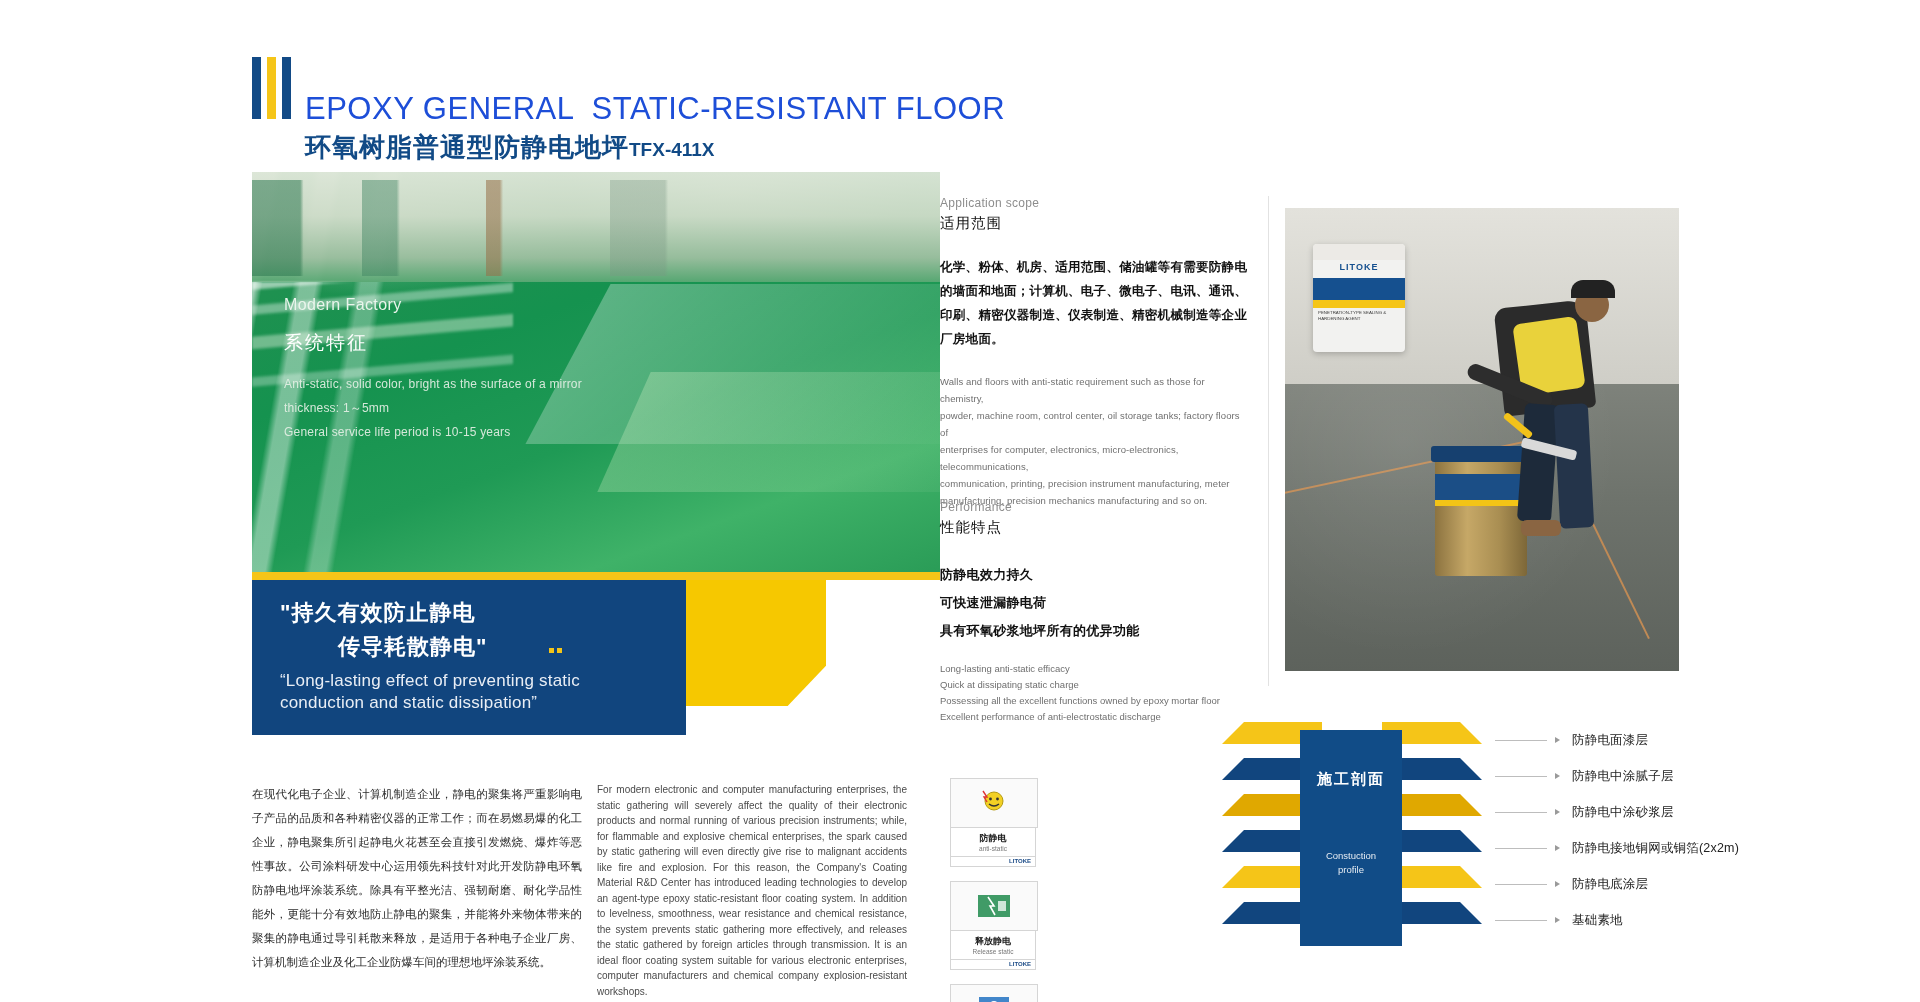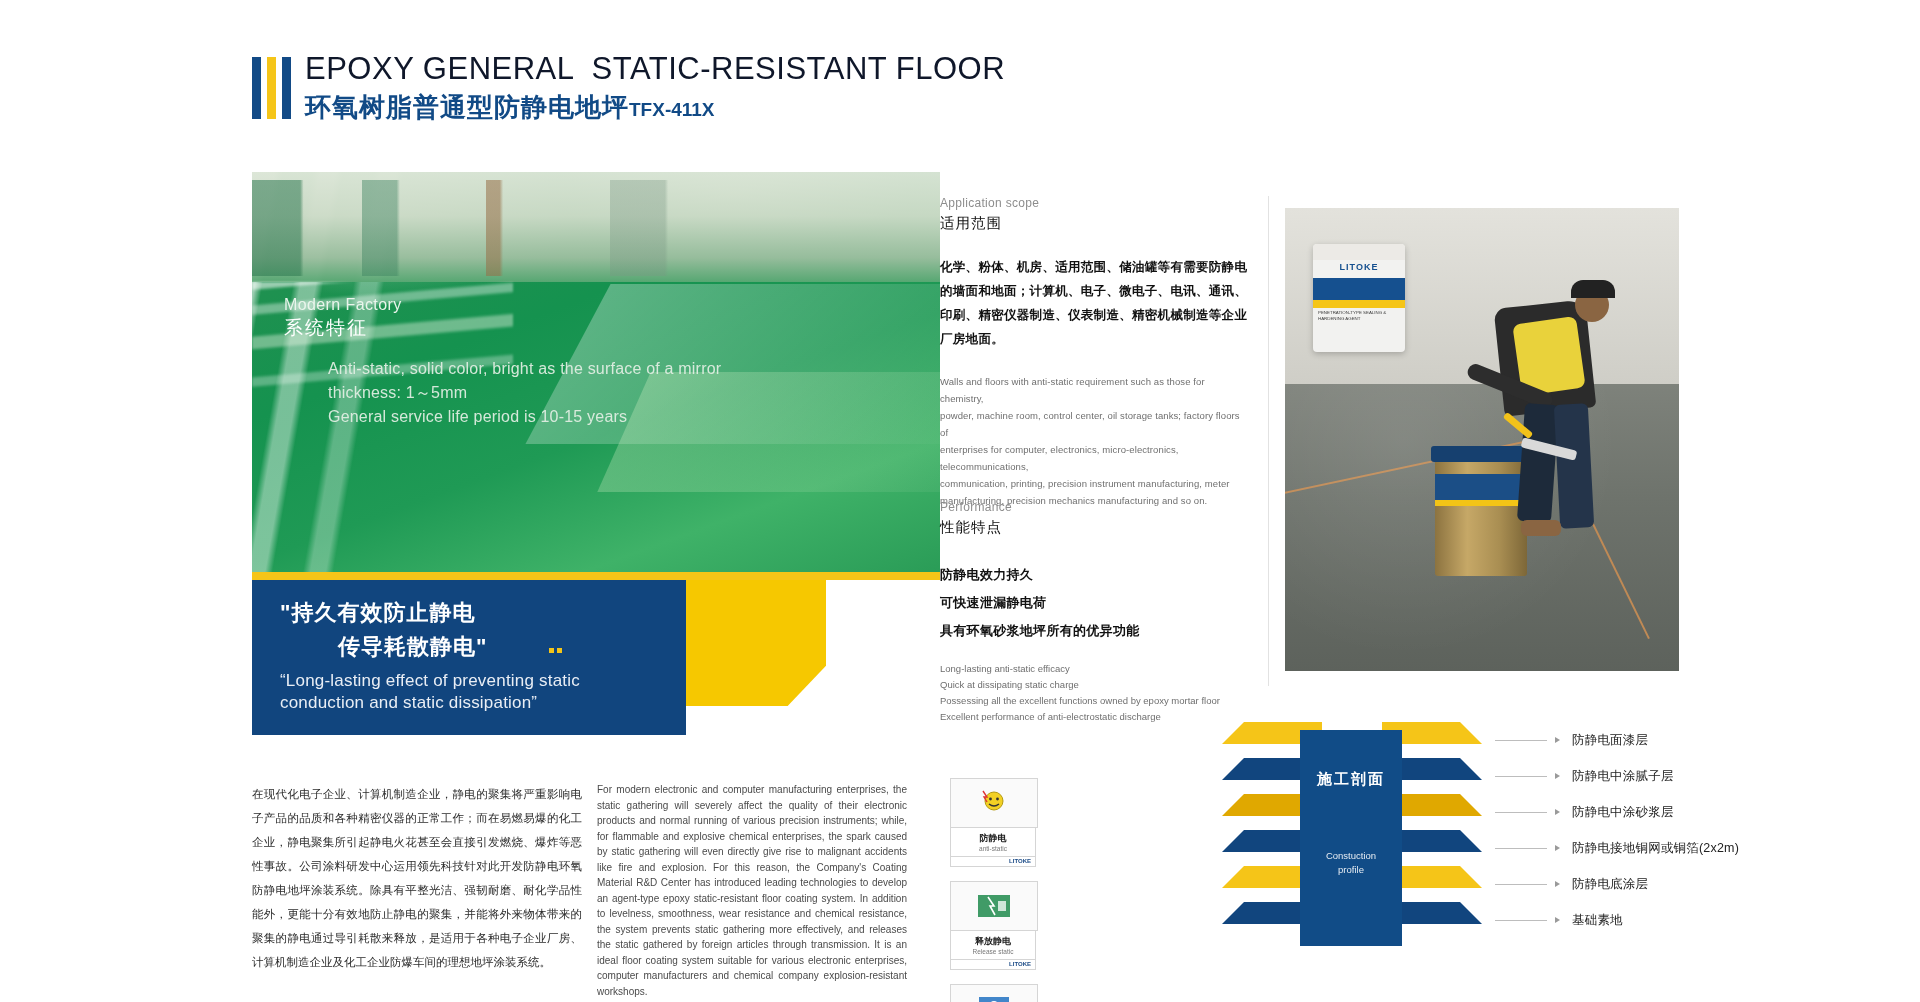--- a/index.html
+++ b/index.html
@@ -8,21 +8,21 @@
 
   
   .header{position:absolute;left:252px;top:52px;width:900px;}
   .hdr-row{display:flex;align-items:flex-start;}
   .bars{display:flex;gap:6px;margin-top:5px;margin-right:14px;}
   .bar{width:9px;height:62px;}
   .bar.b1{background:#124A86;}
   .bar.b2{background:#F5C518;}
   .bar.b3{background:#124A86;}
   .titles{display:flex;flex-direction:column;}
-  .title-en{font-size:31px;letter-spacing:.5px;color:#0f172a;line-height:34px;font-weight:400;white-space:pre;}
+  .title-en{font-size:31px;letter-spacing:.5px;color:#1d4ed8;line-height:34px;font-weight:400;white-space:pre;margin-top:40px;}
   .title-cn-wrap{display:flex;align-items:baseline;margin-top:4px;}
   .title-cn{font-size:26px;font-weight:bold;color:#114A86;letter-spacing:1px;}
   .title-code{font-size:19px;font-weight:bold;color:#114A86;letter-spacing:0px;}
 
   
   .hero{position:absolute;left:252px;top:172px;width:688px;height:400px;overflow:hidden;
         background:linear-gradient(160deg,#2fa05a 0%,#1f9150 18%,#15924f 38%,#1f9a55 60%,#3fb268 80%,#2a9c57 100%);}
   .hero:before{content:"";position:absolute;left:0;top:0;width:100%;height:100%;
     background:
       linear-gradient(100deg,rgba(255,255,255,.55) 0 3%,rgba(255,255,255,0) 4% 8%,rgba(255,255,255,.42) 9% 11%,rgba(255,255,255,0) 12% 16%,rgba(255,255,255,.30) 17% 19%,rgba(255,255,255,0) 20% 100%),
@@ -35,25 +35,25 @@
   .hero-beam{position:absolute;left:46%;top:112px;width:62%;height:160px;
     background:linear-gradient(115deg,rgba(255,255,255,.30),rgba(255,255,255,.02));
     transform:skewX(-28deg);}
   .hero-beam2{position:absolute;left:54%;top:200px;width:60%;height:120px;
     background:linear-gradient(115deg,rgba(200,235,190,.35),rgba(255,255,255,.02));transform:skewX(-24deg);}
   .hero-refl{position:absolute;left:0;top:110px;width:38%;height:290px;
     background:linear-gradient(175deg,rgba(255,255,255,.55) 0 2%,rgba(255,255,255,0) 3% 7%,rgba(255,255,255,.38) 8% 10%,rgba(255,255,255,0) 11% 17%,rgba(235,245,230,.42) 18% 21%,rgba(255,255,255,0) 22% 30%,rgba(255,255,255,.30) 31% 33%,rgba(255,255,255,0) 34% 100%);
     filter:blur(1px);}
   .hero-txt{position:absolute;left:32px;top:124px;color:#fff;}
   .hero-en-h{font-size:16px;color:#eaf5ec;letter-spacing:.4px;font-weight:400;}
-  .hero-cn-h{font-size:19px;color:#ffffff;font-weight:500;margin-top:1px;letter-spacing:2px;}
+  .hero-cn-h{font-size:19px;color:#ffffff;font-weight:500;margin-top:16px;letter-spacing:2px;}
   .hero-cn-list{margin-top:18px;}
   .hero-cn-list div{font-size:13.5px;font-weight:bold;color:#ffffff;line-height:20px;letter-spacing:.3px;}
   .hero-en-list{margin-top:16px;}
-  .hero-en-list div{font-size:16px;color:#e3efe4;line-height:24px;letter-spacing:.2px;opacity:.93;margin-left:44px;}
+  .hero-en-list div{font-size:12px;color:#e3efe4;line-height:24px;letter-spacing:.2px;opacity:.93;}
 
   
   .hero-strip{position:absolute;left:252px;top:572px;width:688px;height:8px;background:#F5C518;}
 
   
   .quote{position:absolute;left:252px;top:580px;width:434px;height:155px;background:#11457E;}
   .quote-cn1{position:absolute;left:28px;top:18px;font-size:22px;font-weight:bold;color:#fff;letter-spacing:1px;}
   .quote-cn2{position:absolute;left:86px;top:52px;font-size:22px;font-weight:bold;color:#fff;letter-spacing:1px;}
   .quote-dots{position:absolute;left:297px;top:68px;display:flex;gap:3px;}
   .quote-dots i{width:5px;height:5px;background:#F5C518;display:block;}

